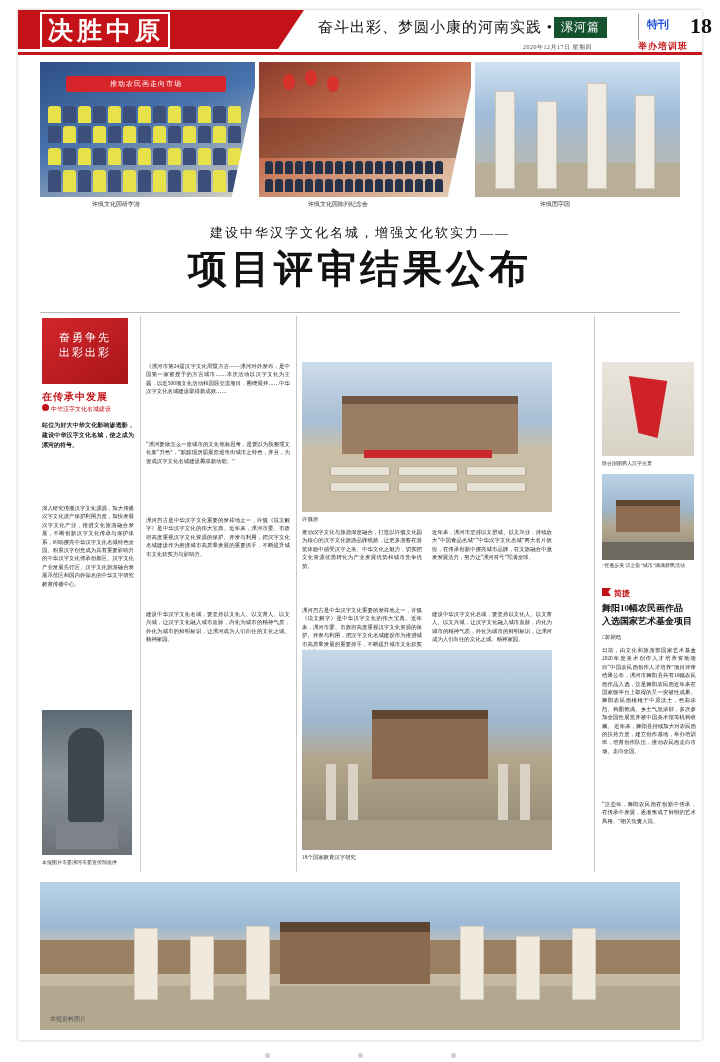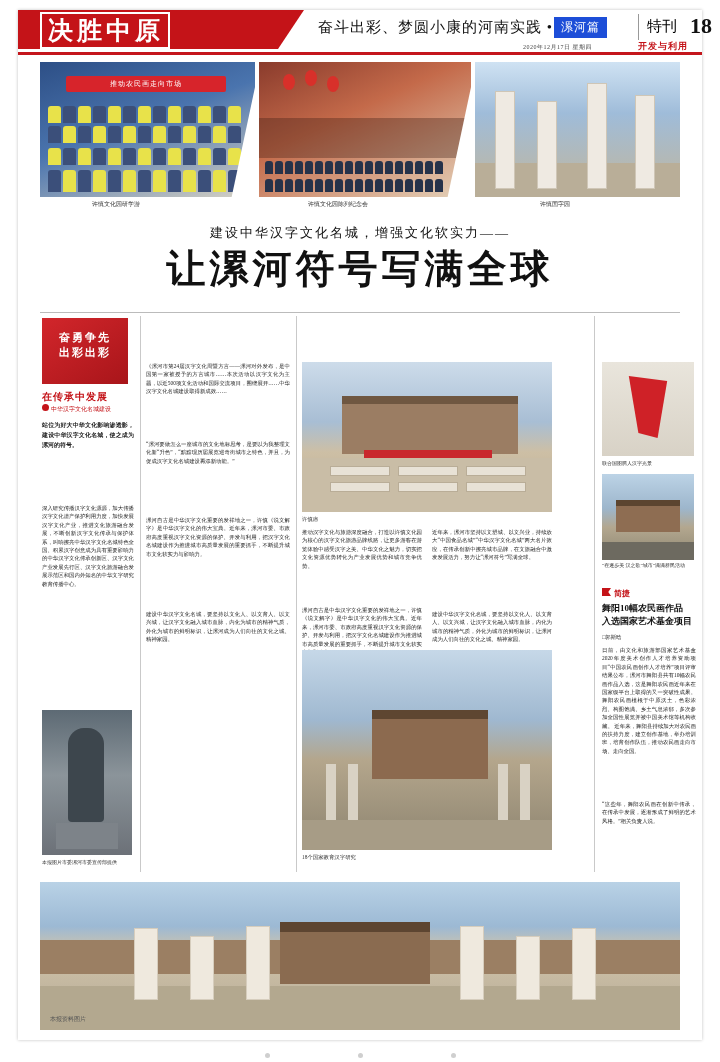--- a/index.html
+++ b/index.html
@@ -7,23 +7,23 @@
   .page{position:relative;width:720px;height:1062px;background:#ffffff;overflow:hidden;}
   .sheet{position:absolute;left:18px;top:10px;width:684px;height:1030px;background:#fff;box-shadow:0 0 3px rgba(0,0,0,.25);}
 
   
   .masthead{position:relative;height:42px;border-bottom:3px solid #c4161c;}
   .mh-red{position:absolute;left:0;top:0;width:260px;height:39px;background:#c41318;}
   .mh-red:after{content:"";position:absolute;right:-26px;top:0;border-top:39px solid #c41318;border-right:26px solid transparent;}
   .mh-title{position:absolute;left:30px;top:4px;color:#fff;font-size:25px;font-weight:bold;letter-spacing:4px;font-family:"DejaVu Sans",sans-serif;}
   .mh-title-box{position:absolute;left:22px;top:2px;width:126px;height:33px;border:2px solid #fff;}
   .mh-center{position:absolute;left:300px;top:8px;font-size:15px;font-weight:normal;color:#111;letter-spacing:1px;}
-  .mh-tag{position:absolute;left:536px;top:7px;background:#1d4ed8;color:#fff;font-size:12px;padding:2px 7px;letter-spacing:1px;}
+  .mh-tag{position:absolute;left:536px;top:7px;background:#14532d;color:#fff;font-size:12px;padding:2px 7px;letter-spacing:1px;}
   .mh-sep{position:absolute;left:620px;top:4px;width:1px;height:26px;background:#999;}
-  .mh-special{position:absolute;left:629px;top:7px;font-size:15px;font-weight:normal;color:#000000;}
+  .mh-special{position:absolute;left:629px;top:7px;font-size:11px;font-weight:bold;color:#1d4ed8;}
   .mh-pageno{position:absolute;left:672px;top:3px;font-size:22px;font-weight:bold;color:#111;}
   .mh-date{position:absolute;left:505px;top:33px;font-size:6px;color:#444;letter-spacing:.5px;}
   .mh-logo{position:absolute;left:620px;top:30px;font-size:9px;color:#c41318;font-weight:bold;letter-spacing:1px;}
 
   
   .photos{position:absolute;left:22px;top:52px;width:640px;height:150px;}
   .ph{position:absolute;top:0;height:135px;overflow:hidden;}
   .ph1{left:0;width:215px;background:linear-gradient(160deg,#2d4f86 0%,#4a74ae 45%,#d9d3c4 100%);}
   .ph2{left:219px;width:212px;background:linear-gradient(155deg,#8a3b2c 0%,#c46a4a 40%,#e4d3bb 100%);}
   .ph3{left:435px;width:205px;background:linear-gradient(180deg,#cfe2f3 0%,#9fbcd9 38%,#c2b69c 100%);}
@@ -46,21 +46,21 @@
   .main-head{position:absolute;left:0;top:232px;width:684px;text-align:center;font-size:39px;font-weight:bold;color:#111;letter-spacing:4px;font-family:"DejaVu Sans",sans-serif;}
   .byline{position:absolute;left:0;top:286px;width:684px;text-align:center;font-size:7px;color:#333;letter-spacing:1px;}
   .rule{position:absolute;background:#bbb;}
 
   
   .col{position:absolute;font-size:5.4px;line-height:8.4px;color:#222;text-align:justify;}
   .vline{position:absolute;width:1px;background:#c9c9c9;}
 
   
   .redbox{position:absolute;left:24px;top:308px;width:86px;height:66px;background:linear-gradient(145deg,#d2262b,#a8151a);}
-  .redbox .t{position:absolute;left:10px;top:12px;color:#fff;font-size:11px;font-weight:bold;letter-spacing:2px;line-height:15px;text-align:center;width:66px;}
+  .redbox .t{position:absolute;left:10px;top:12px;color:#fff;font-size:11px;font-weight:normal;letter-spacing:2px;line-height:15px;text-align:center;width:66px;}
   .newera{position:absolute;left:24px;top:380px;width:90px;font-size:10px;font-weight:bold;color:#c41318;letter-spacing:1px;}
   .newera2{position:absolute;left:24px;top:394px;width:92px;font-size:6px;color:#c41318;}
   .dot{display:inline-block;width:7px;height:7px;border-radius:50%;background:#c41318;color:#fff;font-size:5px;text-align:center;line-height:7px;margin-right:2px;}
 
   .statue{position:absolute;left:24px;top:700px;width:90px;height:145px;background:linear-gradient(180deg,#5d6a74 0%,#8b949a 45%,#6c7178 100%);}
   .statue .fig{position:absolute;left:26px;top:18px;width:36px;height:94px;background:#3d464d;border-radius:16px 16px 4px 4px;}
   .statue .base{position:absolute;left:14px;bottom:6px;width:62px;height:26px;background:#7d8389;}
   .cap-left{position:absolute;left:24px;top:849px;width:92px;font-size:5px;color:#333;line-height:7px;}
 
   
@@ -109,21 +109,21 @@
     <div class="masthead">
       <div class="mh-red"></div>
       <div class="mh-title-box"></div>
       <div class="mh-title">决胜中原</div>
       <div class="mh-center">奋斗出彩、梦圆小康的河南实践 •</div>
       <div class="mh-tag">漯河篇</div>
       <div class="mh-sep"></div>
       <div class="mh-special">特刊</div>
       <div class="mh-pageno">18</div>
       <div class="mh-date">2020年12月17日 星期四</div>
-      <div class="mh-logo">开发与利用</div>
+      <div class="mh-logo">举办培训班</div>
     </div>
 
     <div class="photos">
       <div class="ph ph1">
         <div class="p1-banner">
             <span>推动农民画走向市场</span>
           </div>
         <div class="p1-row" style="top:44px">
           <i style="background:#e8e24a"></i><i style="background:#3b4f7a"></i><i style="background:#e8e24a"></i><i style="background:#3b4f7a"></i><i style="background:#e8e24a"></i><i style="background:#3b4f7a"></i><i style="background:#e8e24a"></i><i style="background:#3b4f7a"></i><i style="background:#e8e24a"></i><i style="background:#3b4f7a"></i><i style="background:#e8e24a"></i><i style="background:#3b4f7a"></i><i style="background:#e8e24a"></i>
         </div>
@@ -160,21 +160,21 @@
         <div class="p3-pillar" style="left:112px;height:104px"></div>
         <div class="p3-pillar" style="left:160px;height:92px"></div>
       </div>
 
       <div class="ph-cap" style="left:52px">许慎文化园研学游</div>
       <div class="ph-cap" style="left:268px">许慎文化园陈列纪念会</div>
       <div class="ph-cap" style="left:500px">许慎国字园</div>
     </div>
 
     <div class="sub-head">建设中华汉字文化名城，增强文化软实力——</div>
-    <div class="main-head">让漯河符号写满全球</div>
+    <div class="main-head">项目评审结果公布</div>
     <div class="rule" style="left:22px;top:302px;width:640px;height:1px"></div>
 
     <div class="vline" style="left:122px;top:306px;height:556px"></div>
     <div class="vline" style="left:278px;top:306px;height:556px"></div>
     <div class="vline" style="left:576px;top:306px;height:556px"></div>
 
     <div class="redbox">
       <div class="t">
         <span>奋勇争先</span><br>
         <span>出彩出彩</span>

